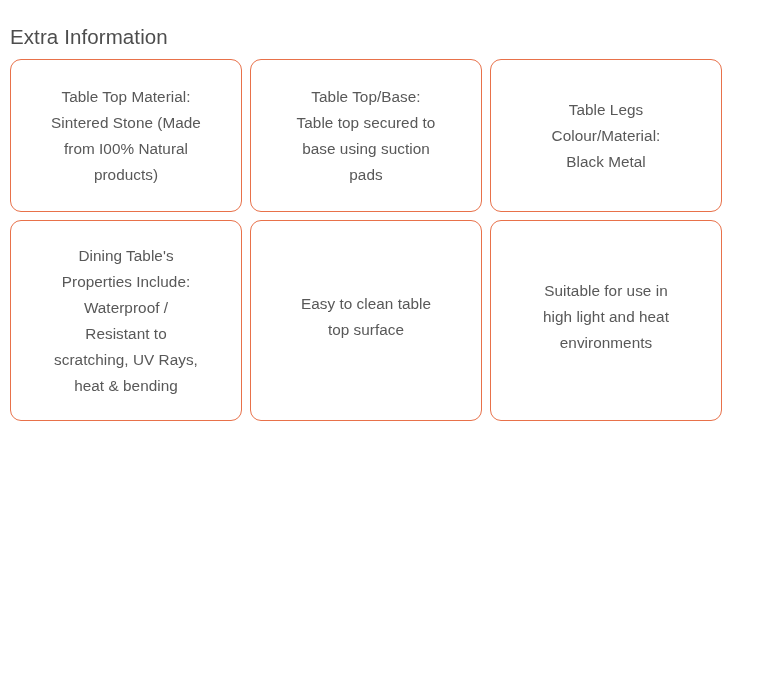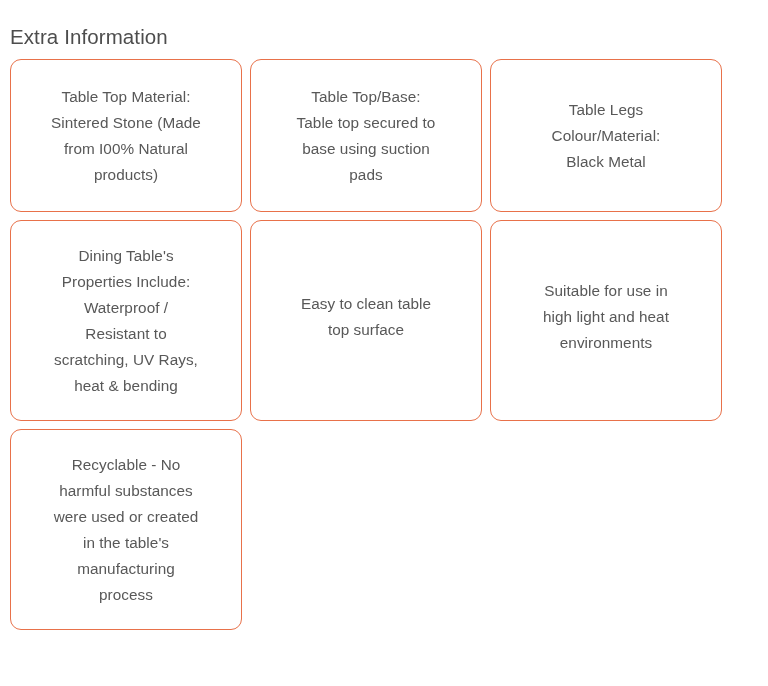--- a/index.html
+++ b/index.html
@@ -112,23 +112,15 @@
 top surface</div>
     </div>
 
     <div class="info-card h-tall">
       <div class="card-text nudge-up-sm">Suitable for use in
 high light and heat
 environments</div>
     </div>
 
 
-    <div class="info-card h-tall">
-      <div class="card-text">Recyclable - No
-harmful substances
-were used or created
-in the table's
-manufacturing
-process</div>
-    </div>
 
   </div>
 </div>
 
 </body></html>

